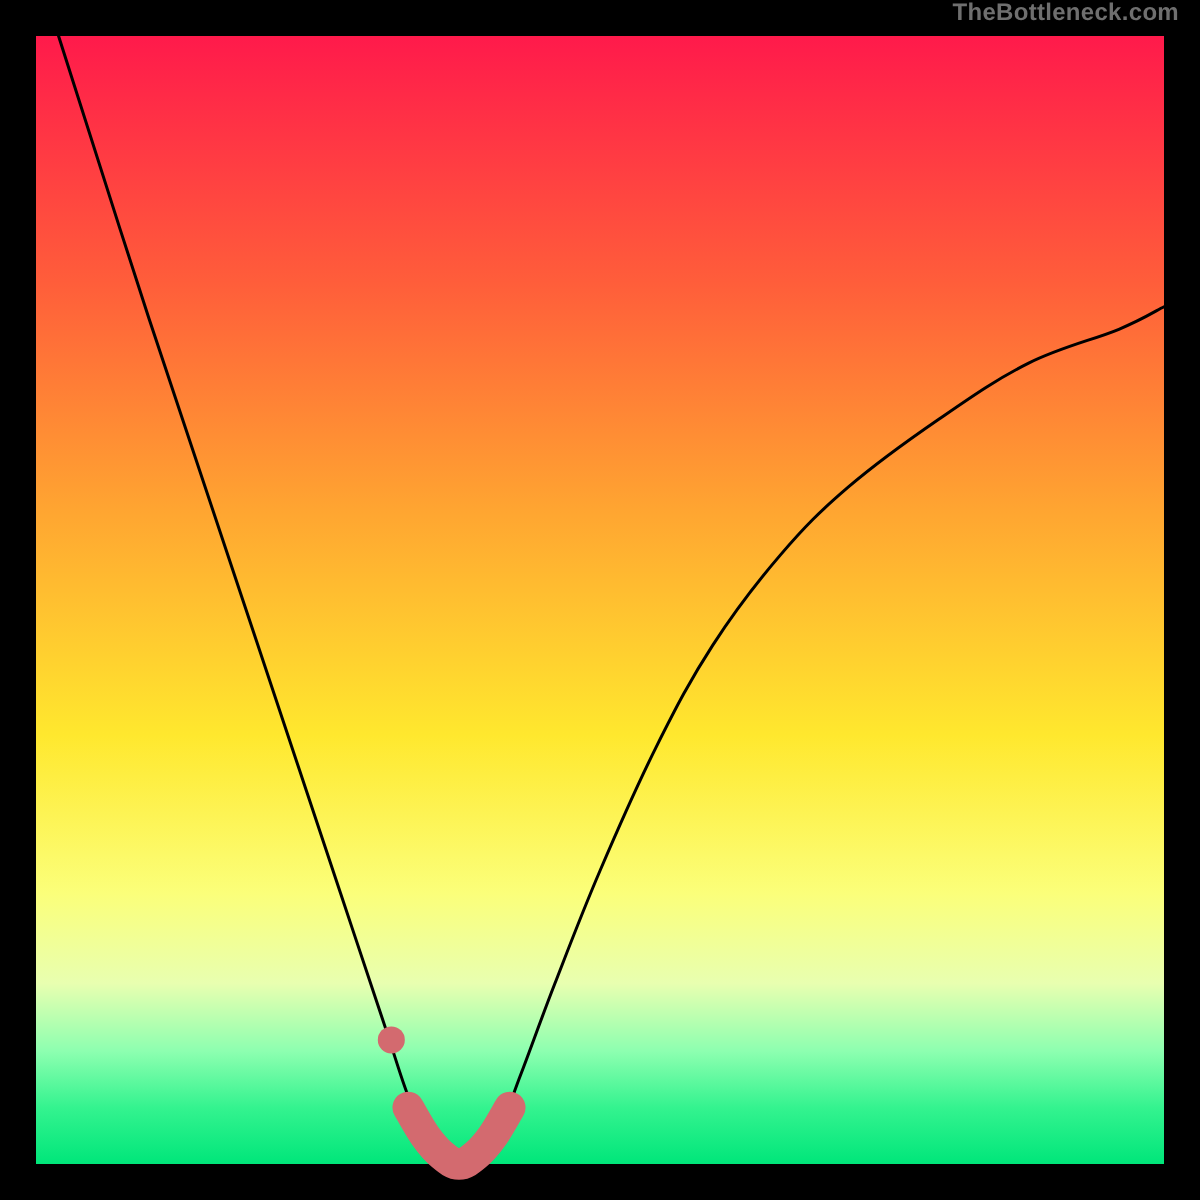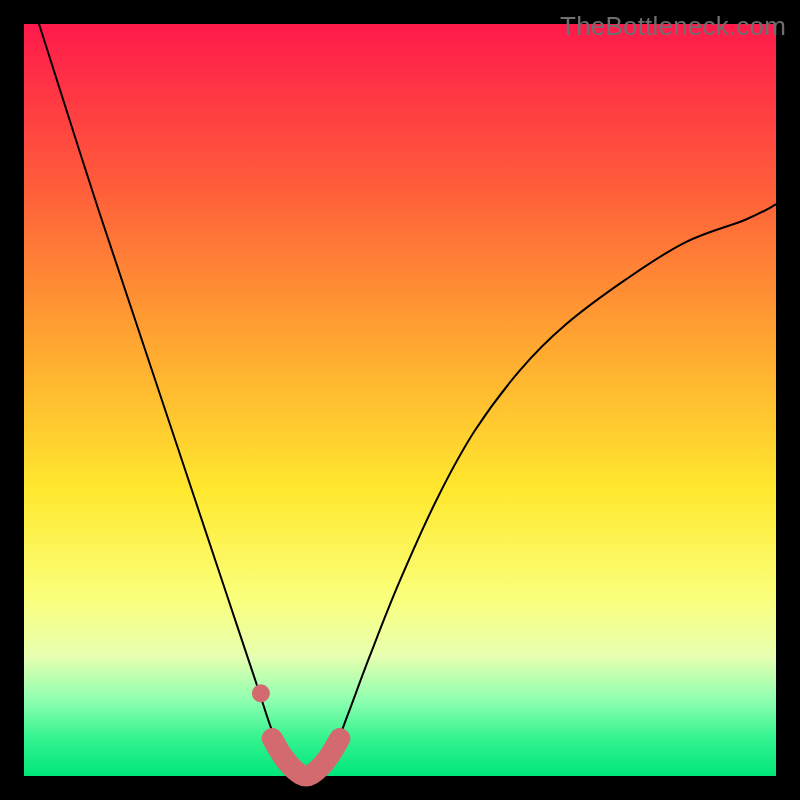--- a/index.html
+++ b/index.html
@@ -25,25 +25,25 @@
       #ffe82e 62%,
       #fbff7a 76%,
       #e8ffb0 84%,
       #8dffb0 90%,
       #34f38f 95%,
       #00e67a 100%
     );
   }
   .watermark {
     position: absolute;
-    top: 11px;
+    top: 0;
     right: 14px;
     color: #6f6f6f;
-    font-size: 26px;
-    font-weight: 400;
+    font-size: 16px;
+    font-weight: 700;
     letter-spacing: 0.2px;
   }
   svg.plot {
     position: absolute;
     left: 0;
     top: 0;
     width: 752px;
     height: 752px;
     overflow: visible;
   }

